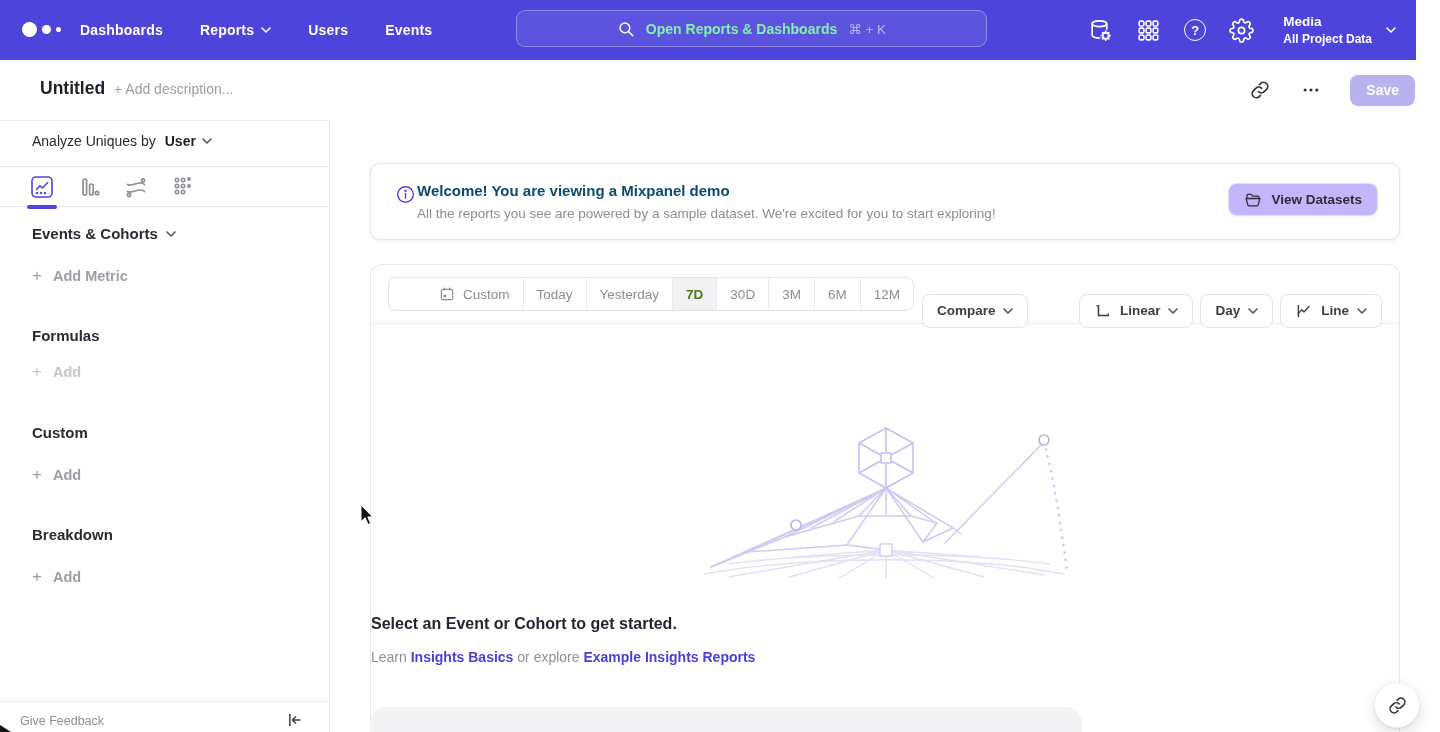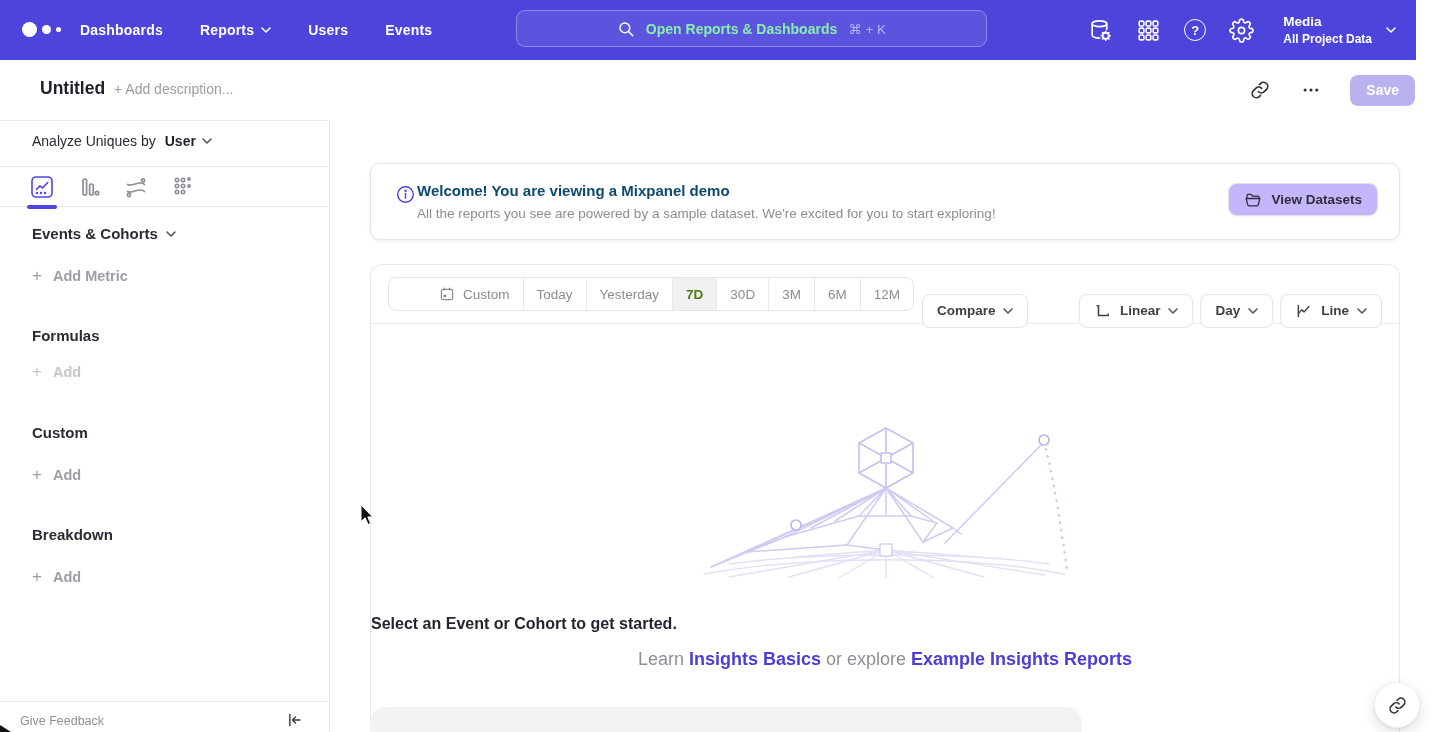--- a/index.html
+++ b/index.html
@@ -71,21 +71,21 @@
   .seg-item:last-child{border-right:none;}
   .seg-item.sel{background:#f1f1f4;color:#4d7c0f;font-weight:600;}
   .seg-item svg{width:16px;height:16px;}
   .tb-btn{display:flex;align-items:center;gap:8px;height:34px;padding:0 14px;border:1px solid #e3e3e8;border-radius:8px;background:#fff;font-size:13.5px;font-weight:600;color:#3f3e47;cursor:pointer;white-space:nowrap;margin-top:33px;}
   .tb-btn svg.ic{width:18px;height:18px;}
   .tb-compare{margin-left:8px;}
   .tb-right{margin-left:auto;display:flex;gap:7px;}
 
   .illus{position:absolute;left:328px;top:159px;width:380px;height:155px;}
   .empty-title{position:absolute;left:0;top:350px;width:100%;font-size:16px;font-weight:700;color:#262430;}
-  .empty-links{position:absolute;left:0;top:384px;width:100%;text-align:center;font-size:18px;color:#8f8f98;}
+  .empty-links{position:absolute;left:0;top:384px;width:100%;text-align:left;font-size:14px;color:#8f8f98;}
   .empty-links .lnk{color:#4b3ed8;font-weight:600;cursor:pointer;}
 
   .bottom-gray{position:absolute;left:370px;top:707px;width:712px;height:25px;background:#f3f3f5;border-radius:16px 16px 0 0;}
 
   .float-btn{position:absolute;left:1374px;top:682px;width:46px;height:46px;border-radius:50%;background:#fff;border:1px solid #f0f0f3;box-shadow:0 1px 2px rgba(0,0,0,.07),0 5px 14px rgba(20,20,43,.13);display:flex;align-items:center;justify-content:center;color:#32313a;cursor:pointer;}
   .float-btn svg{width:19px;height:19px;}
 
   .cursor{position:absolute;left:360px;top:505px;width:14px;height:21px;pointer-events:none;}
   .corner-wedge{position:absolute;left:0;bottom:0;width:0;height:0;border-bottom:7px solid #141414;border-right:11px solid transparent;}
 </style>

